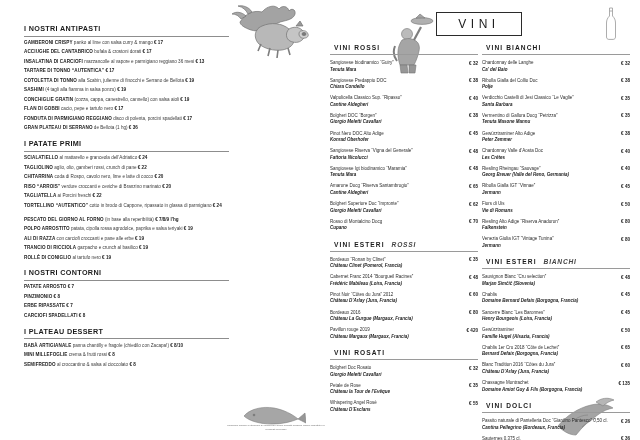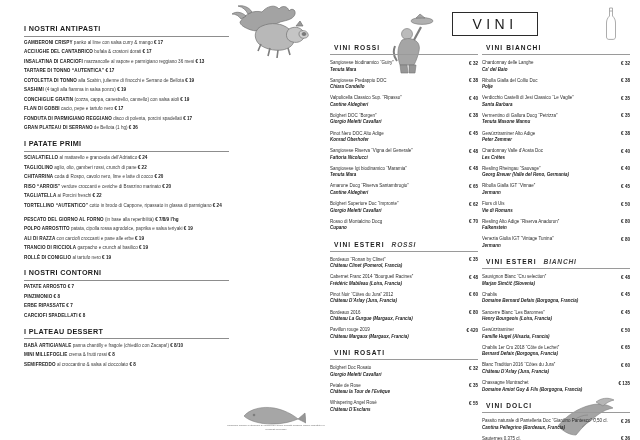--- a/index.html
+++ b/index.html
@@ -18,23 +18,23 @@
     padding-bottom:2.5px;margin-bottom:3.5px;
     border-bottom:.8px solid #8d8d8d;width:205px;
   }
   .dish{font-size:4.6px;line-height:1.5;margin-bottom:2.6px;white-space:nowrap;}
   .dish .nm{font-weight:bold;letter-spacing:.1px;}
   .dish .ds{color:#3a3a3a;}
   .dish .pr{font-weight:bold;}
 
   
   .vini-badge{
-    position:absolute;left:452px;top:12px;width:84px;height:22px;
+    position:absolute;left:436px;top:12px;width:84px;height:22px;
     border:1px solid #2b2b2b;display:flex;align-items:center;justify-content:center;
-    font-size:14px;letter-spacing:4.5px;font-weight:500;
+    font-size:12px;letter-spacing:4.5px;font-weight:500;
   }
   .wine-grid{position:absolute;left:330px;top:44px;width:300px;}
   .wcol{position:absolute;top:0;width:148px;}
   .wcol.left{left:0;}
   .wcol.right{left:152px;}
   .wsec{margin-bottom:9px;}
   .wsec-head{
     font-size:6.6px;font-weight:bold;letter-spacing:1.1px;
     padding-bottom:3px;margin-bottom:5px;border-bottom:.8px solid #9a9a9a;
     display:flex;gap:7px;align-items:baseline;padding-left:4px;

